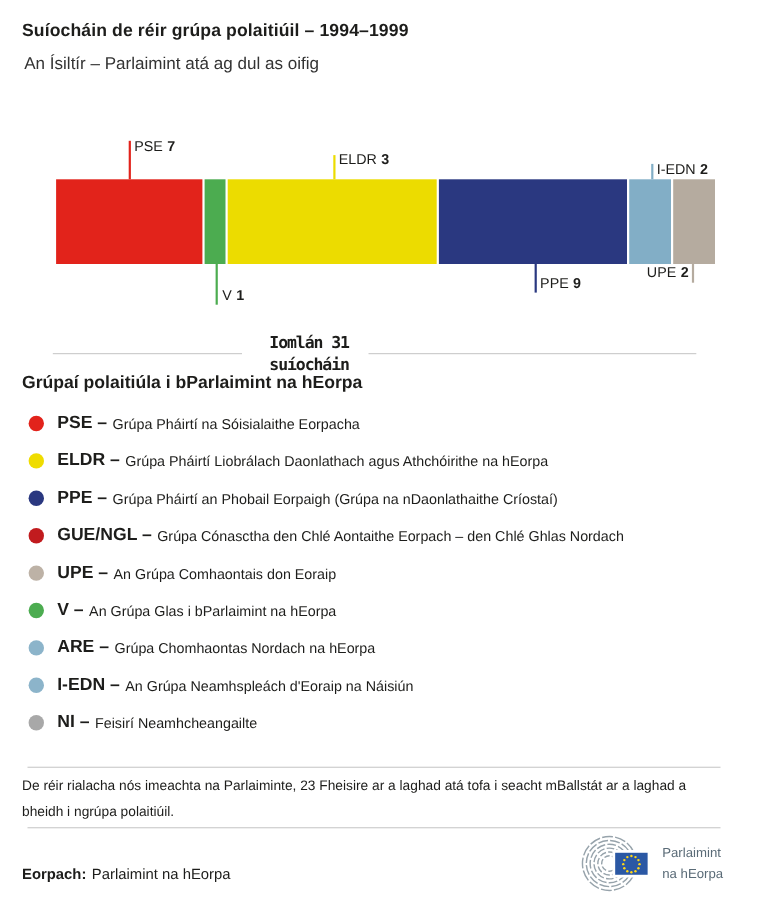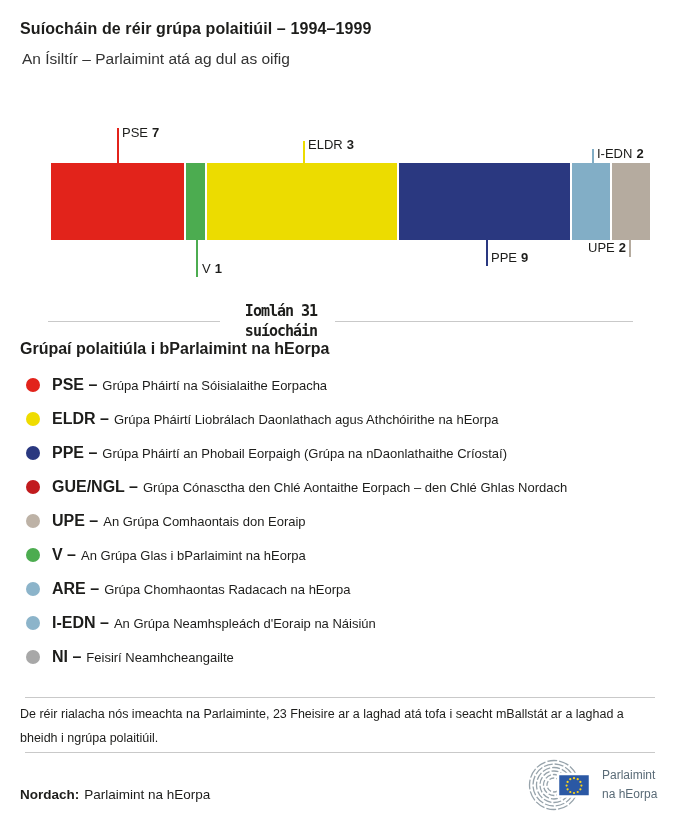--- a/index.html
+++ b/index.html
@@ -130,40 +130,40 @@
     <span class="desc">An Grúpa Comhaontais don Eoraip</span>
   </li>
   <li>
     <span class="dot" style="background: rgb(76, 172, 80);"></span>
     <span class="abbr">V –</span>
     <span class="desc">An Grúpa Glas i bParlaimint na hEorpa</span>
   </li>
   <li>
     <span class="dot" style="background: rgb(140, 180, 202);"></span>
     <span class="abbr">ARE –</span>
-    <span class="desc">Grúpa Chomhaontas Radacach na hEorpa</span>
+    <span class="desc">Grúpa Chomhaontas Nordach na hEorpa</span>
   </li>
   <li>
     <span class="dot" style="background: rgb(140, 180, 202);"></span>
     <span class="abbr">I-EDN –</span>
     <span class="desc">An Grúpa Neamhspleách d'Eoraip na Náisiún</span>
   </li>
   <li>
     <span class="dot" style="background: rgb(168, 168, 168);"></span>
     <span class="abbr">NI –</span>
     <span class="desc">Feisirí Neamhcheangailte</span>
   </li>
 </ul>
 
 <div class="abs hr" style="top:697px;"></div>
 <div class="abs footnote">De réir rialacha nós imeachta na Parlaiminte, 23 Fheisire ar a laghad atá tofa i seacht mBallstát ar a laghad a bheidh i ngrúpa polaitiúil.</div>
 <div class="abs hr" style="top:752px;"></div>
 
 <div class="abs source">
-  <span class="src-label">Nordach:</span><span>Parlaimint na hEorpa</span>
+  <span class="src-label">Eorpach:</span><span>Parlaimint na hEorpa</span>
 </div>
 
 <div class="abs logo">
   <svg width="68" height="52" viewBox="0 0 68 52">
     <g fill="none" stroke="#97A3AB" stroke-width="1.3">
       <circle cx="27" cy="26" r="7" stroke-dasharray="5 2"></circle>
       <circle cx="27" cy="26" r="10.5" stroke-dasharray="6 2"></circle>
       <circle cx="27" cy="26" r="14" stroke-dasharray="7 2"></circle>
       <circle cx="27" cy="26" r="17.5" stroke-dasharray="8 2"></circle>
       <circle cx="27" cy="26" r="21" stroke-dasharray="9 2"></circle>

